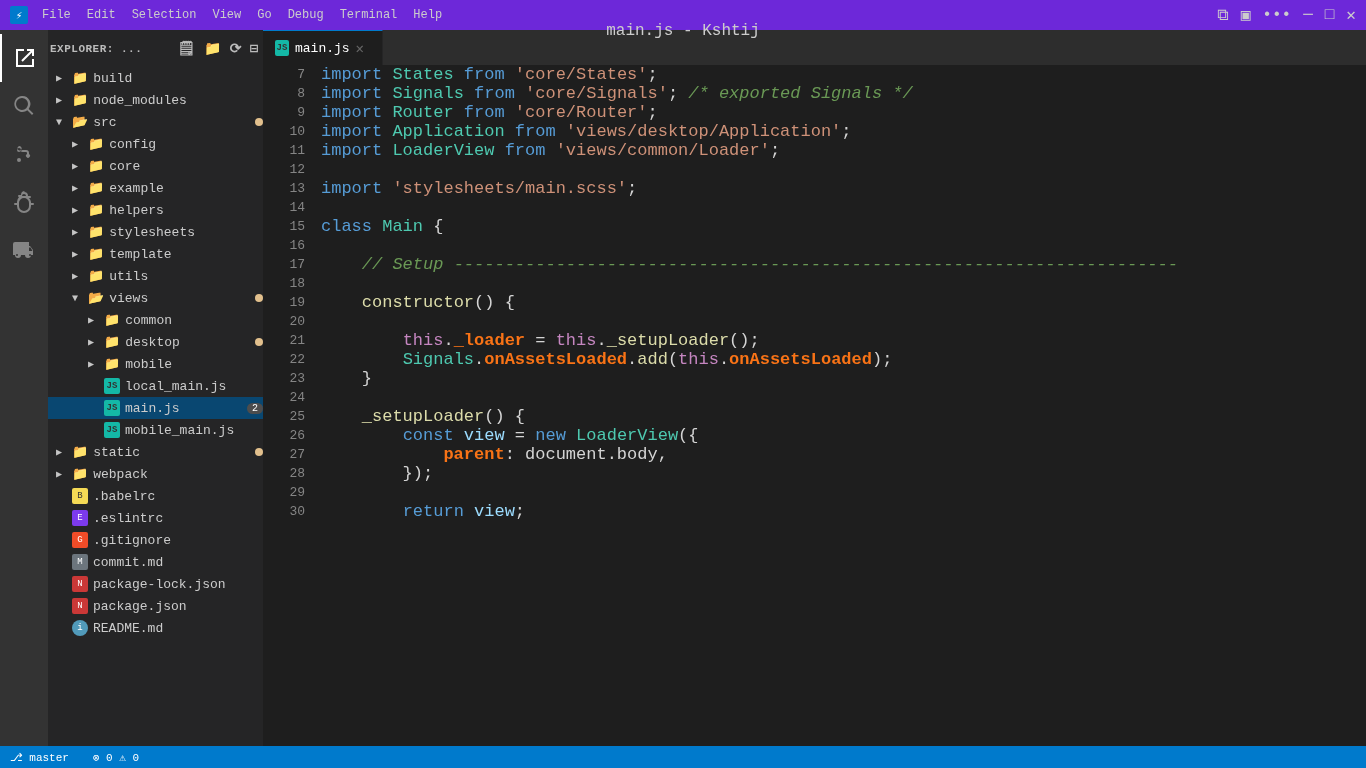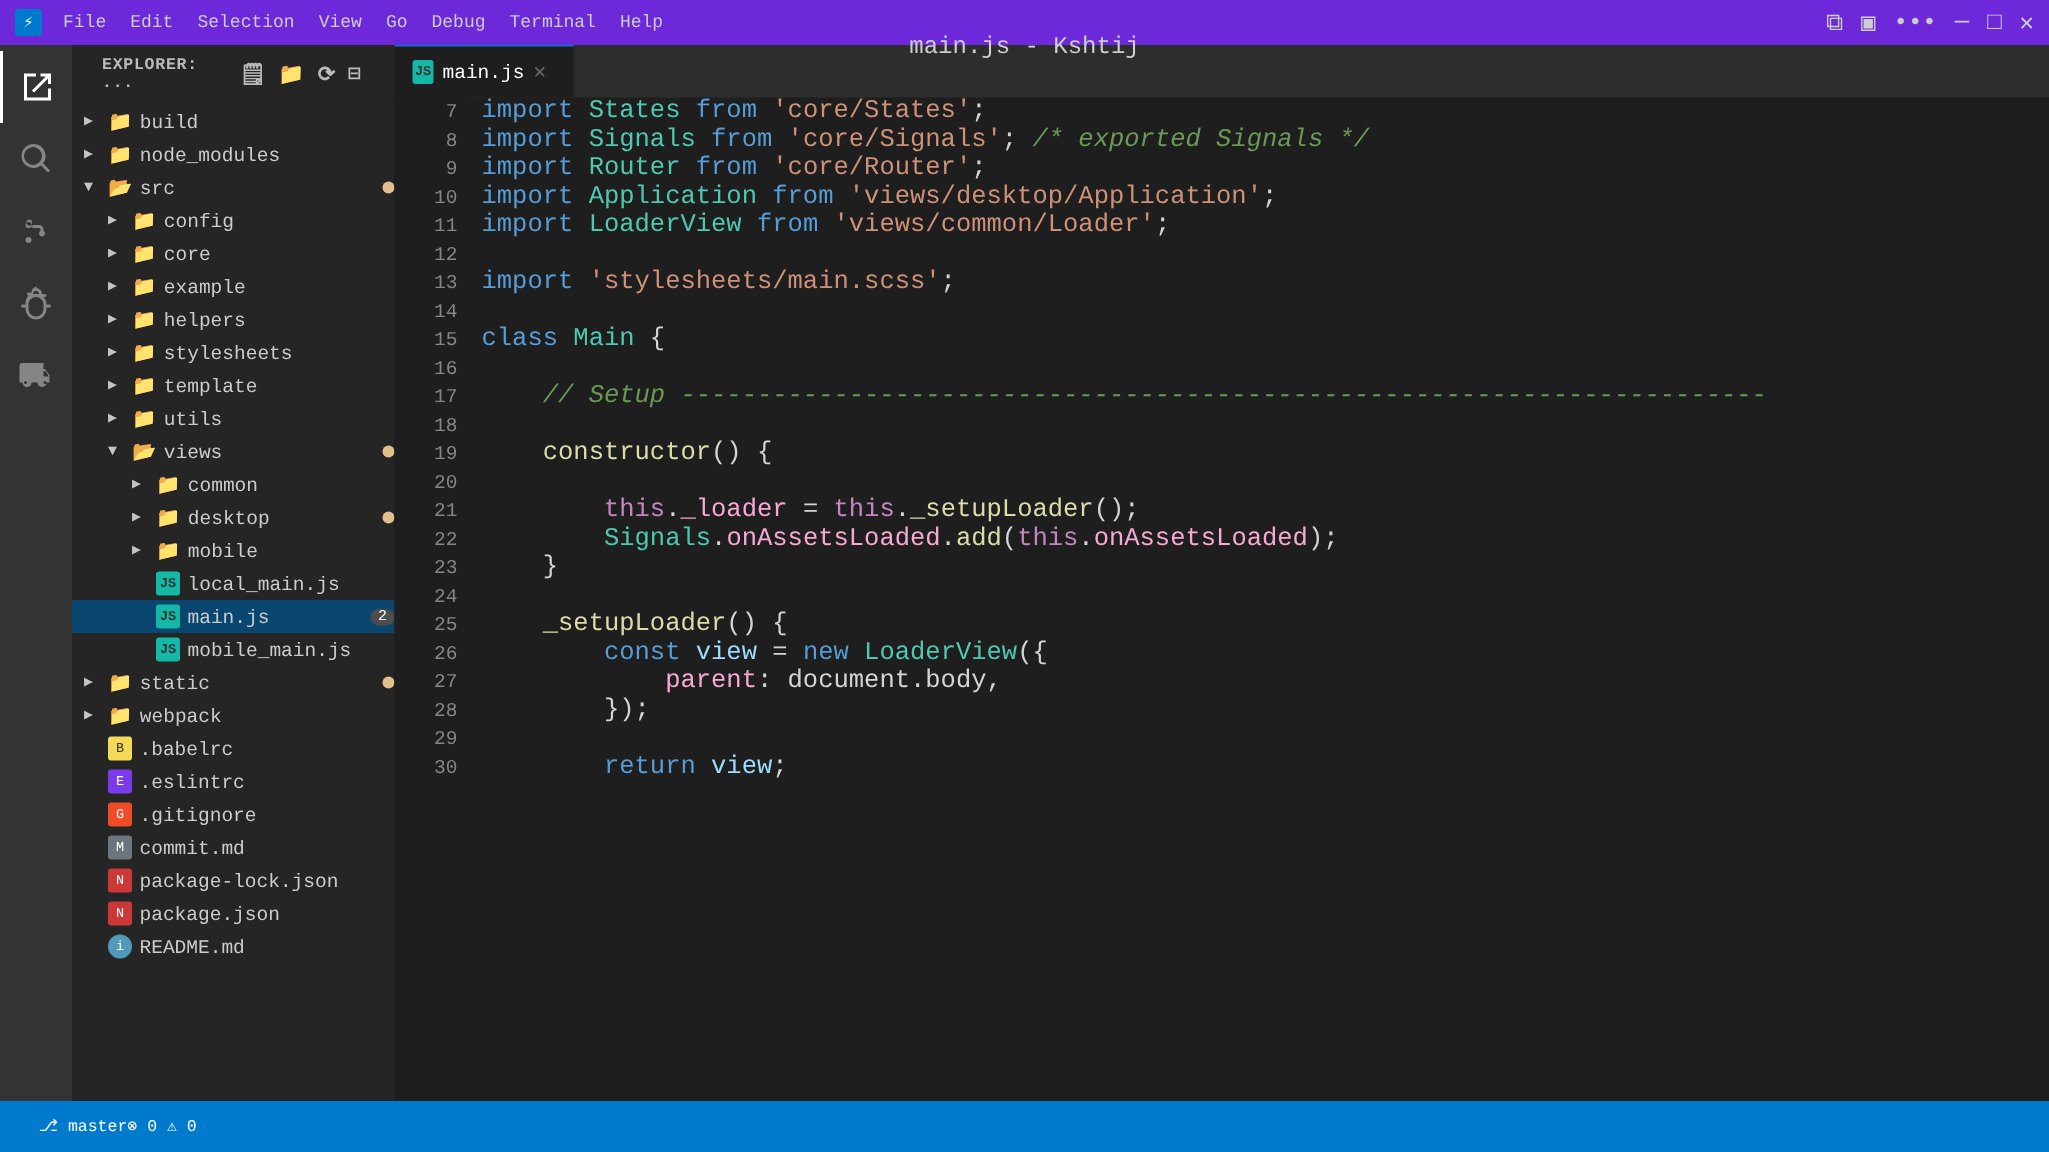--- a/index.html
+++ b/index.html
@@ -19,21 +19,21 @@
     
     .main-layout { display: flex; flex: 1; overflow: hidden; }
 
     
     .activity-bar { width: 48px; background: #333333; display: flex; flex-direction: column; align-items: center; padding-top: 4px; flex-shrink: 0; }
     .activity-icon { width: 48px; height: 48px; display: flex; align-items: center; justify-content: center; cursor: pointer; color: #858585; font-size: 22px; position: relative; }
     .activity-icon.active { color: #ffffff; border-left: 2px solid #ffffff; }
 
     
     .sidebar { width: 215px; background: #252526; display: flex; flex-direction: column; flex-shrink: 0; overflow: hidden; }
-    .sidebar-header { display: flex; align-items: center; justify-content: space-between; padding: 8px 20px; color: #bbb; font-size: 11px; font-weight: 700; letter-spacing: 0.5px; text-transform: uppercase; flex-shrink: 0; }
+    .sidebar-header { display: flex; align-items: center; justify-content: space-between; padding: 8px 2px; color: #bbb; font-size: 11px; font-weight: 700; letter-spacing: 0.5px; text-transform: uppercase; flex-shrink: 0; }
     .sidebar-header-icons { display: flex; gap: 4px; }
     .sidebar-header-icons span { font-size: 14px; cursor: pointer; color: #bbb; padding: 2px; }
     .file-tree { flex: 1; overflow-y: auto; overflow-x: hidden; }
     .file-tree::-webkit-scrollbar { width: 4px; }
     .file-tree::-webkit-scrollbar-thumb { background: #555; }
 
     .tree-item { display: flex; align-items: center; height: 22px; padding-left: 8px; cursor: pointer; white-space: nowrap; position: relative; }
     .tree-item.selected { background: #094771; }
     .tree-item .arrow { width: 16px; flex-shrink: 0; font-size: 10px; color: #c5c5c5; }
     .tree-item .folder-icon { font-size: 13px; margin-right: 5px; flex-shrink: 0; }
@@ -71,26 +71,26 @@
     .code-area::-webkit-scrollbar-thumb { background: #424242; }
     .code-line { height: 19px; white-space: pre; display: flex; align-items: center; }
 
     
     .kw { color: #569cd6; }       
     .kw2 { color: #c586c0; }      
     .str { color: #ce9178; }      
     .fn { color: #dcdcaa; }       
     .cls { color: #4ec9b0; }      
     .cmt { color: #6a9955; font-style: italic; }    
-    .prop { color: #f9a8d4; }     
+    .prop { color: #f97316; font-weight: bold; }     
     .var { color: #9cdcfe; }      
     .plain { color: #d4d4d4; }
 
     
-    .status-bar { height: 34px; background: #007acc; display: flex; align-items: center; padding: 0 26px; gap: 0; font-size: 11px; color: #fff; flex-shrink: 0; }
+    .status-bar { height: 22px; background: #007acc; display: flex; align-items: center; padding: 0 10px; gap: 24px; font-size: 11px; color: #fff; flex-shrink: 0; }
     .status-bar-right { margin-left: auto; display: flex; gap: 12px; }
   </style>
 </head>
 <body>
 
 <div class="titlebar">
   <div class="titlebar-left">
     <div class="vscode-icon"></div>
     <div class="titlebar-menu">
       <span>File</span>

